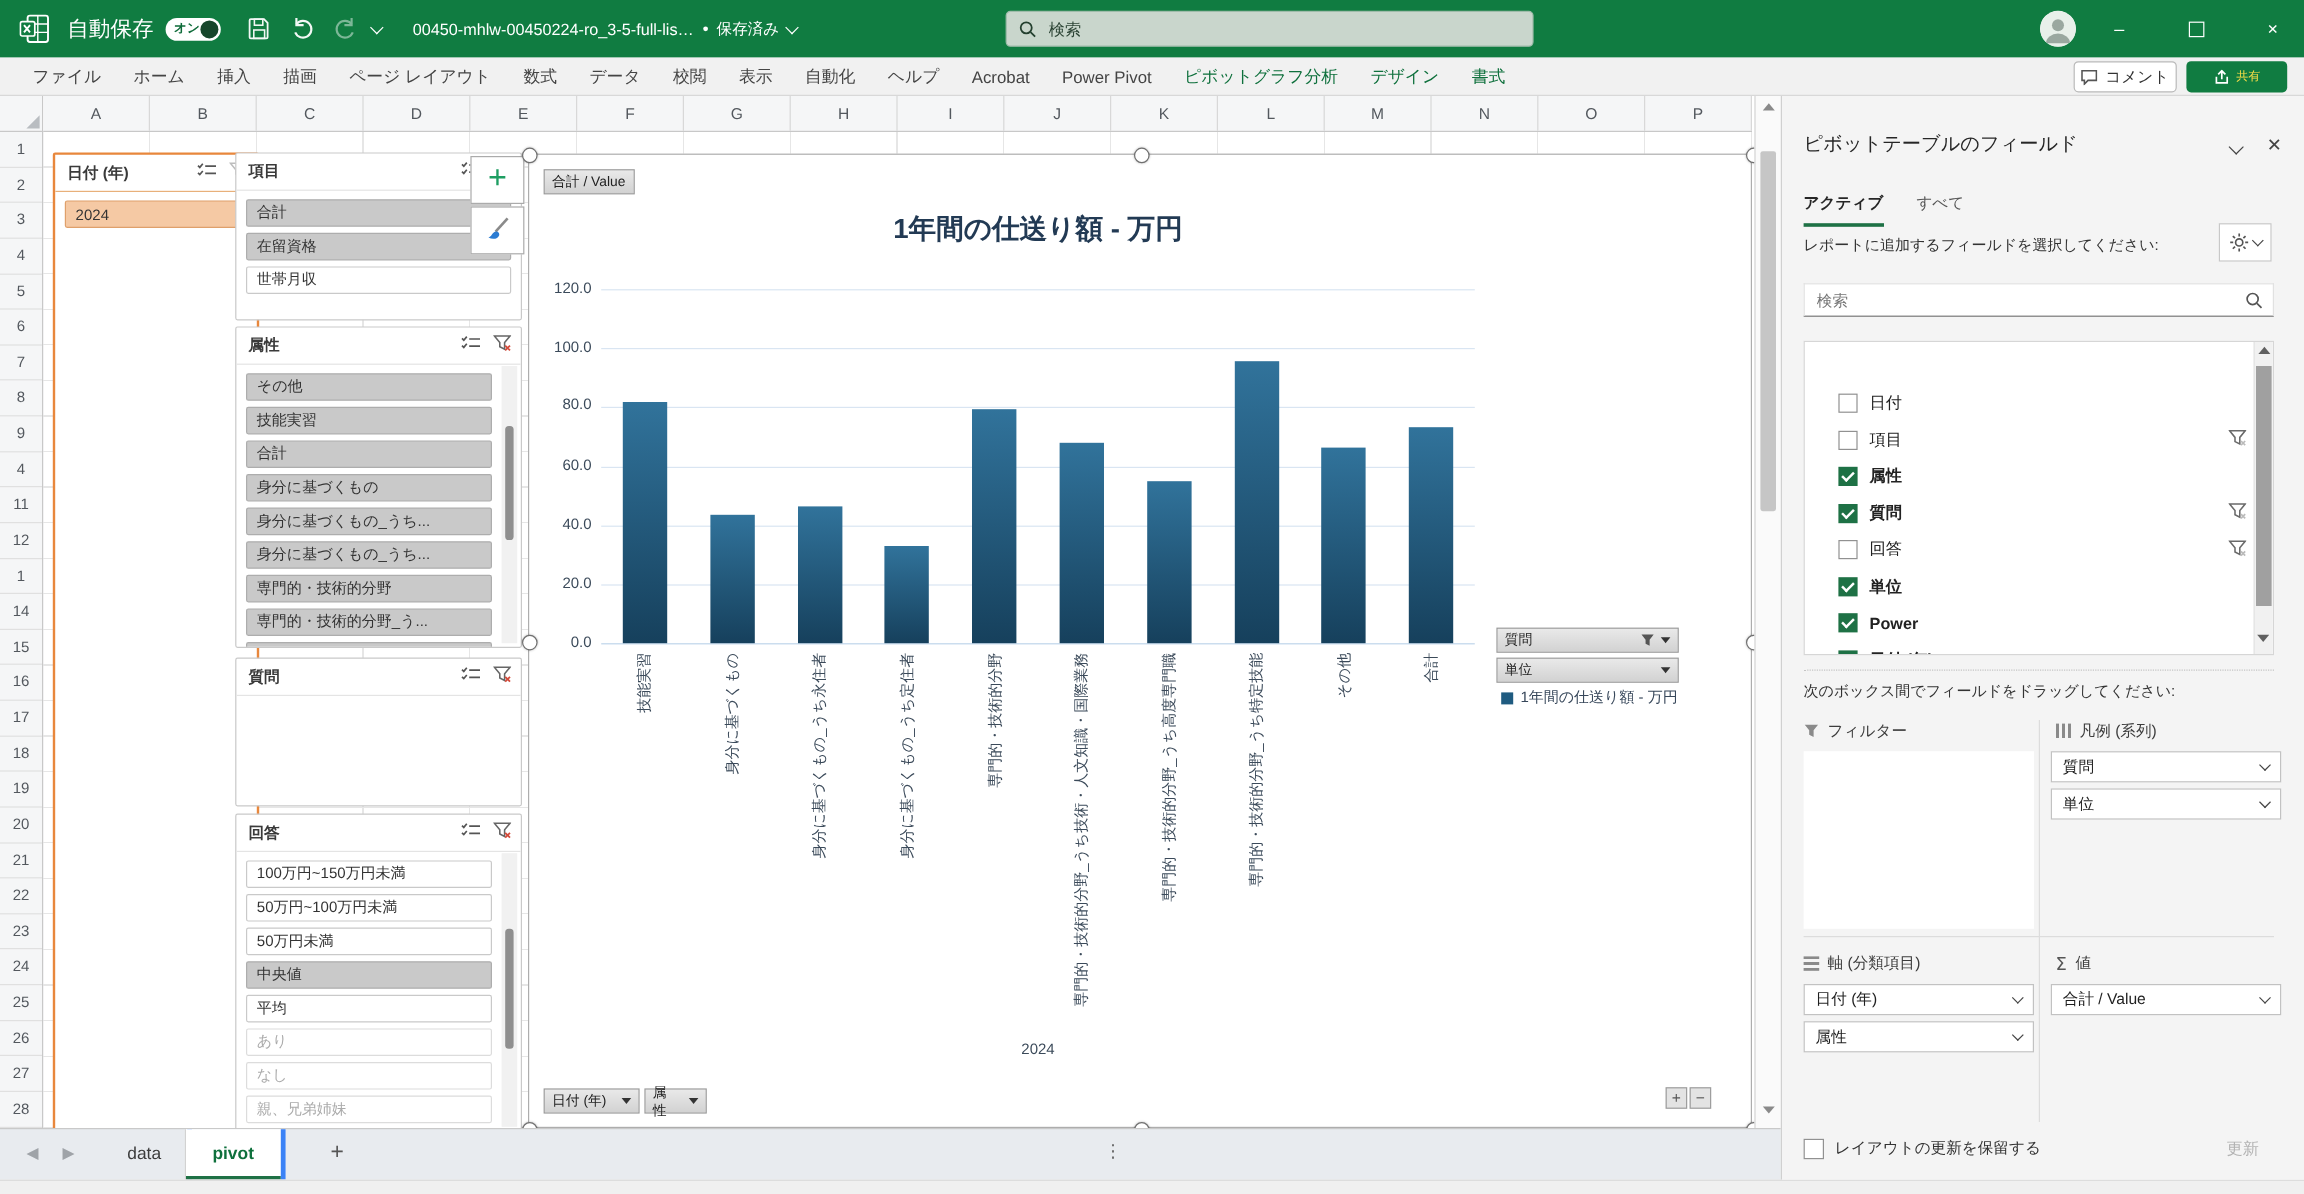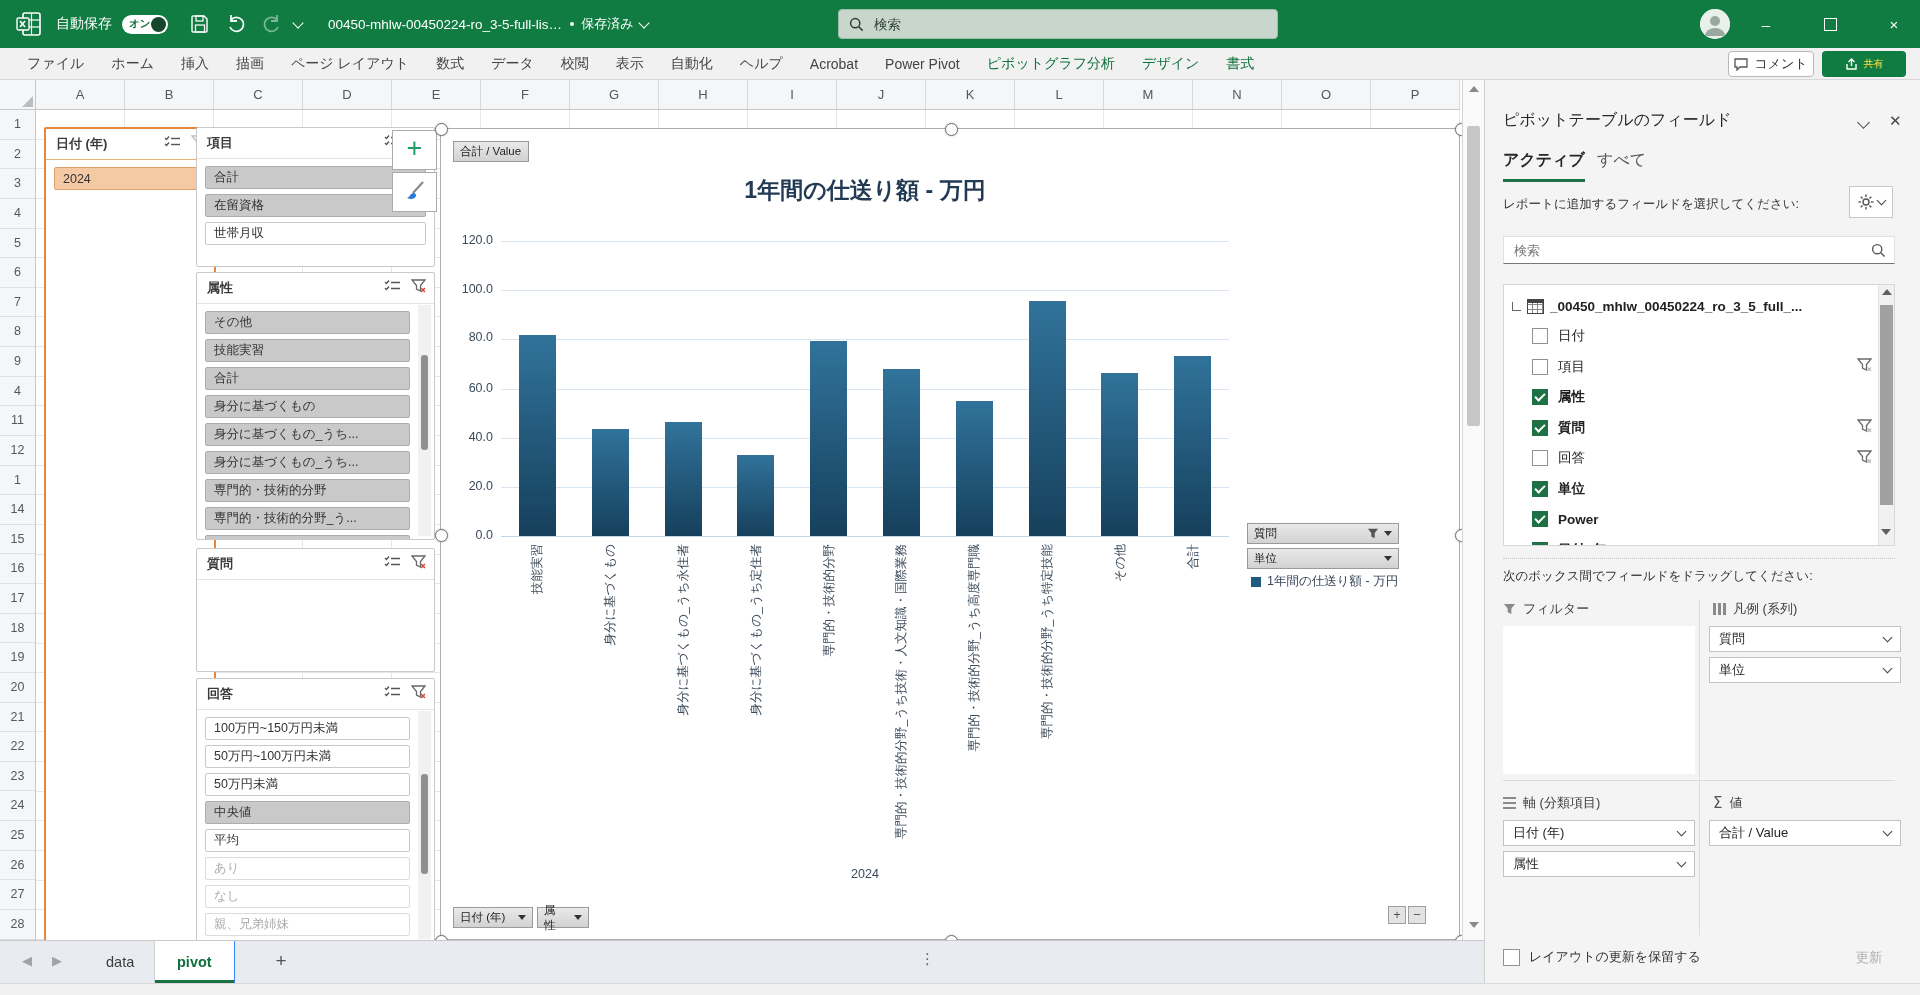--- a/index.html
+++ b/index.html
@@ -2,21 +2,21 @@
 <html><head>
 <meta charset="utf-8">
 <style>
   html,body{margin:0;padding:0;background:#fff;}
   #app{position:relative;width:1920px;height:995px;overflow:hidden;
        font-family:"Liberation Sans","DejaVu Sans",sans-serif;-webkit-font-smoothing:antialiased;}
 
   
   .titlebar{position:absolute;left:0;top:0;width:1920px;height:48px;background:#107C41;display:flex;align-items:center;color:#fff;}
   .appicon{width:26px;height:26px;margin:0 14px 0 16px;}
-  .tb-label{font-size:14px;margin-right:10px;}
+  .tb-label{font-size:18px;margin-right:10px;}
   .toggle{width:46px;height:19px;background:#fff;border-radius:10px;display:flex;align-items:center;position:relative;margin-right:14px;}
   .toggle .on{font-size:10.5px;color:#0E6B39;font-weight:bold;margin-left:7px;}
   .toggle .knob{position:absolute;right:2px;top:2px;width:15px;height:15px;border-radius:50%;background:#16462B;}
   .tb-ic{width:22px;height:22px;margin:0 7px;opacity:.95;}
   .tb-ic.dim{opacity:.45;}
   .tb-chev{width:7px;height:7px;border-right:1.6px solid #fff;border-bottom:1.6px solid #fff;transform:rotate(45deg);margin:0 10px 3px 4px;}
   .tb-file{font-size:13.5px;margin-left:16px;white-space:nowrap;}
   .tb-saved{font-size:13px;margin-left:8px;display:flex;align-items:center;gap:7px;}
   .dot{width:4px;height:4px;border-radius:50%;background:#fff;display:inline-block;}
   .tb-search{position:absolute;left:838px;top:9px;width:440px;height:30px;background:#C9D6CC;border:1px solid #9FBCAA;border-radius:4px;display:flex;align-items:center;padding:0 10px;box-sizing:border-box;}
@@ -86,32 +86,32 @@
   .legend .sw{width:10px;height:10px;background:#1F5B80;}
   .pm{position:absolute;width:18px;height:18px;background:#E3E3E3;border:1px solid #9E9E9E;box-sizing:border-box;text-align:center;line-height:15px;font-size:13px;color:#555;}
 
   
   .vscroll{position:absolute;left:1462px;top:80px;width:22px;height:860px;background:#FAFAFA;border-left:1px solid #D5D5D5;box-sizing:border-box;}
   .vthumb{position:absolute;left:4px;width:13px;background:#C6C6C6;border-radius:2px;}
   .tri-up-s{width:0;height:0;border-left:5px solid transparent;border-right:5px solid transparent;border-bottom:6px solid #8A8A8A;margin:6px auto;}
   .tri-dn-s{width:0;height:0;border-left:5px solid transparent;border-right:5px solid transparent;border-top:6px solid #8A8A8A;margin:6px auto;}
   .tabbar{position:absolute;left:0;top:940px;width:1484px;height:43px;background:#E8EBEF;border-top:1px solid #C9C9C9;box-sizing:border-box;}
   .navarr{position:absolute;top:12px;font-size:13px;color:#9FA3A8;}
-  .stab{position:absolute;top:0;height:42px;display:flex;align-items:center;justify-content:center;font-size:14.5px;color:#3C3C3C;padding:0 22px;border-right:1px solid #3b82f6;text-align:center;}
+  .stab{position:absolute;top:0;height:42px;display:flex;align-items:center;justify-content:center;font-size:14.5px;color:#3C3C3C;padding:0 22px;border-right:4px solid #3b82f6;text-align:center;}
   .stab.active{background:#fff;color:#0E703C;font-weight:bold;border-left:1px solid #D2D2D2;box-shadow:inset 0 -3px 0 #1E7145;}
   .addsheet{position:absolute;left:268px;top:8px;width:26px;height:26px;text-align:center;line-height:24px;font-size:19px;color:#555;}
   .dots3{position:absolute;left:920px;top:9px;font-size:15px;color:#666;letter-spacing:1px;}
   .statusbar{position:absolute;left:0;top:983px;width:1920px;height:12px;background:#F0F0F0;border-top:1px solid #D9D9D9;box-sizing:border-box;}
 
   
   .pane{position:absolute;left:1484px;top:80px;width:436px;height:903px;background:#F4F4F4;border-left:1px solid #D0D0D0;box-sizing:border-box;}
   .pane-title{position:absolute;left:18px;top:30px;font-size:16px;color:#262626;}
   .pane-x{position:absolute;top:32px;font-size:15px;color:#444;}
   .pane-chev{position:absolute;top:38px;width:8px;height:8px;border-right:1.6px solid #444;border-bottom:1.6px solid #444;transform:rotate(45deg);}
-  .ptab{position:absolute;top:70px;font-size:16px;color:#555;}
+  .ptab{position:absolute;top:80px;font-size:13px;color:#555;}
   .ptab.active{color:#262626;font-weight:bold;border-bottom:3px solid #1E7145;padding-bottom:8px;}
   .pinstr{position:absolute;left:18px;top:116px;font-size:12.5px;color:#333;}
   .gearbox{position:absolute;left:364px;top:106px;width:44px;height:32px;background:#fff;border:1px solid #C8C8C8;box-sizing:border-box;display:flex;align-items:center;justify-content:center;gap:4px;}
   .psearch{position:absolute;left:18px;top:156px;width:392px;height:28px;background:#fff;border:1px solid #E1E1E1;border-bottom:1px solid #777;box-sizing:border-box;display:flex;align-items:center;padding:0 8px;}
   .psearch input{border:none;outline:none;font-size:13px;color:#333;flex:1;font-family:inherit;background:transparent;}
   .psearch input::placeholder{color:#767676;opacity:1;}
   .fieldbox{position:absolute;left:18px;top:204px;width:392px;height:262px;background:#fff;border:1px solid #D6D6D6;box-sizing:border-box;overflow:hidden;}
   .frow{position:absolute;left:0;width:370px;height:30px;display:flex;align-items:center;font-size:13.5px;color:#222;}
   .frow .lbl{margin-left:10px;}
   .frow.bold .lbl{font-weight:bold;}
@@ -544,25 +544,20 @@
       <span class="chev"></span>
     </div>
     <div class="psearch">
       <input placeholder="検索" style="">
       <svg width="15" height="15" viewBox="0 0 15 15">
         <circle cx="6.2" cy="6.2" r="4.6" fill="none" stroke="#555" stroke-width="1.4"></circle>
         <line x1="9.8" y1="9.8" x2="13.6" y2="13.6" stroke="#555" stroke-width="1.4"></line>
       </svg>
     </div>
     <div class="fieldbox" id="fieldbox">
-      <div class="frow" style="top:6px;">
-        <span style="width:8px;height:8px;border-left:1.5px solid #666;border-bottom:1.5px solid #666;margin-left:8px;flex:none;"></span>
-        <span class="tblicon" style="margin-left:6px;"></span>
-        <span class="lbl" style="font-weight:bold;margin-left:6px;">_00450_mhlw_00450224_ro_3_5_full_...</span>
-      </div>
       <div class="fvscroll">
         <div class="tri-up-s" style="margin:4px auto;border-bottom-color:#606060;"></div>
         <div class="fvthumb" style="top:20px;height:200px;"></div>
         <div class="tri-dn-s" style="position:absolute;bottom:4px;left:2px;border-top-color:#606060;"></div>
       </div>
     <div class="frow" style="top: 36px; left: 28px;">
           <span class="cb un"></span>
           <span class="lbl">日付</span>
         </div>
         <div class="frow" style="top: 66.5px; left: 28px;">

